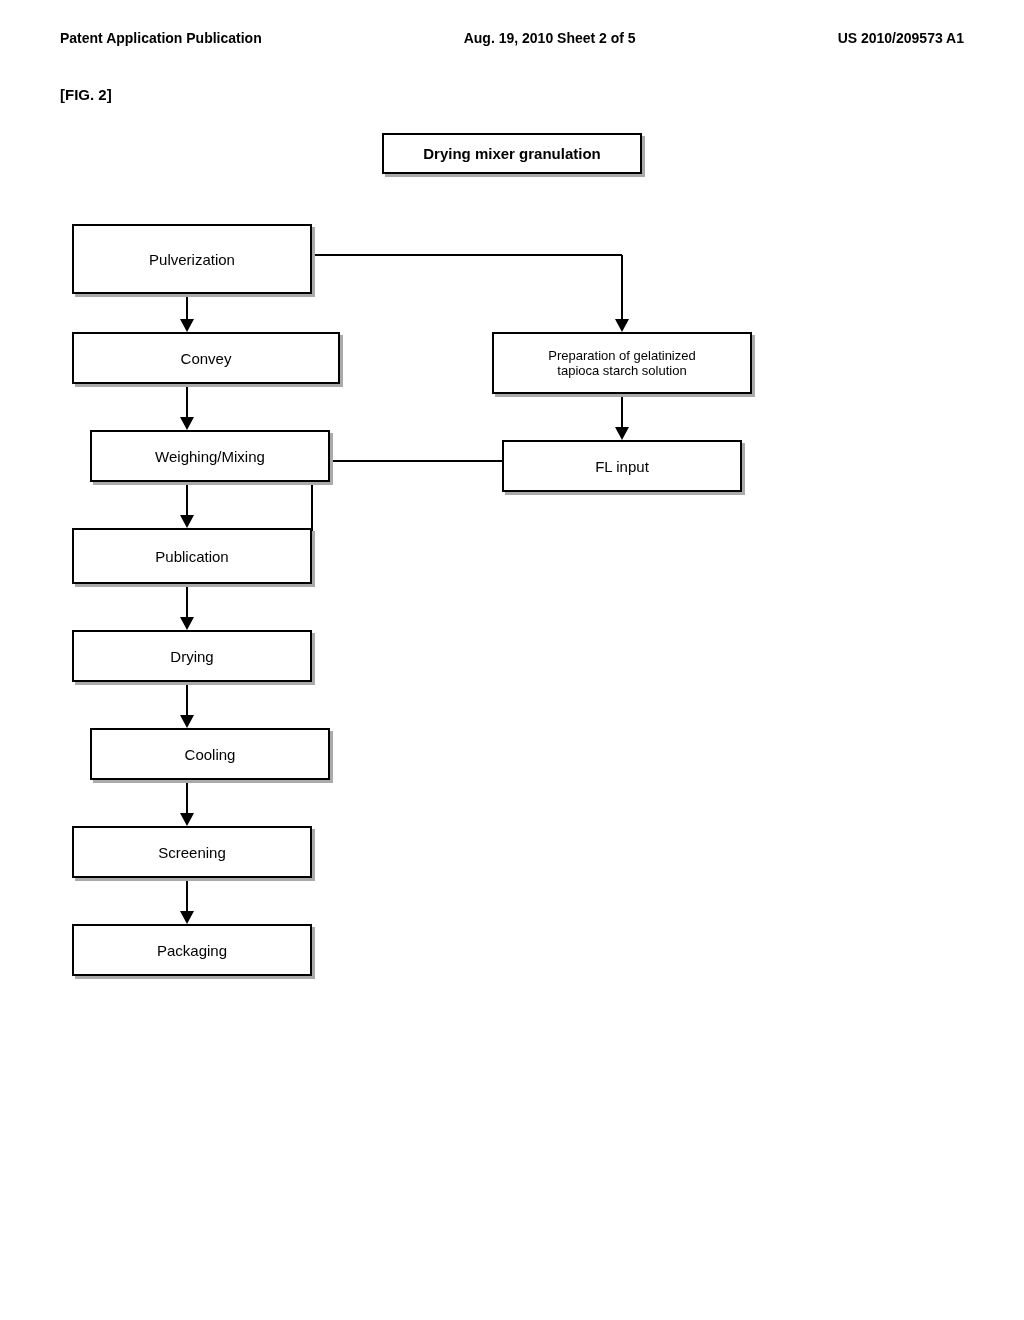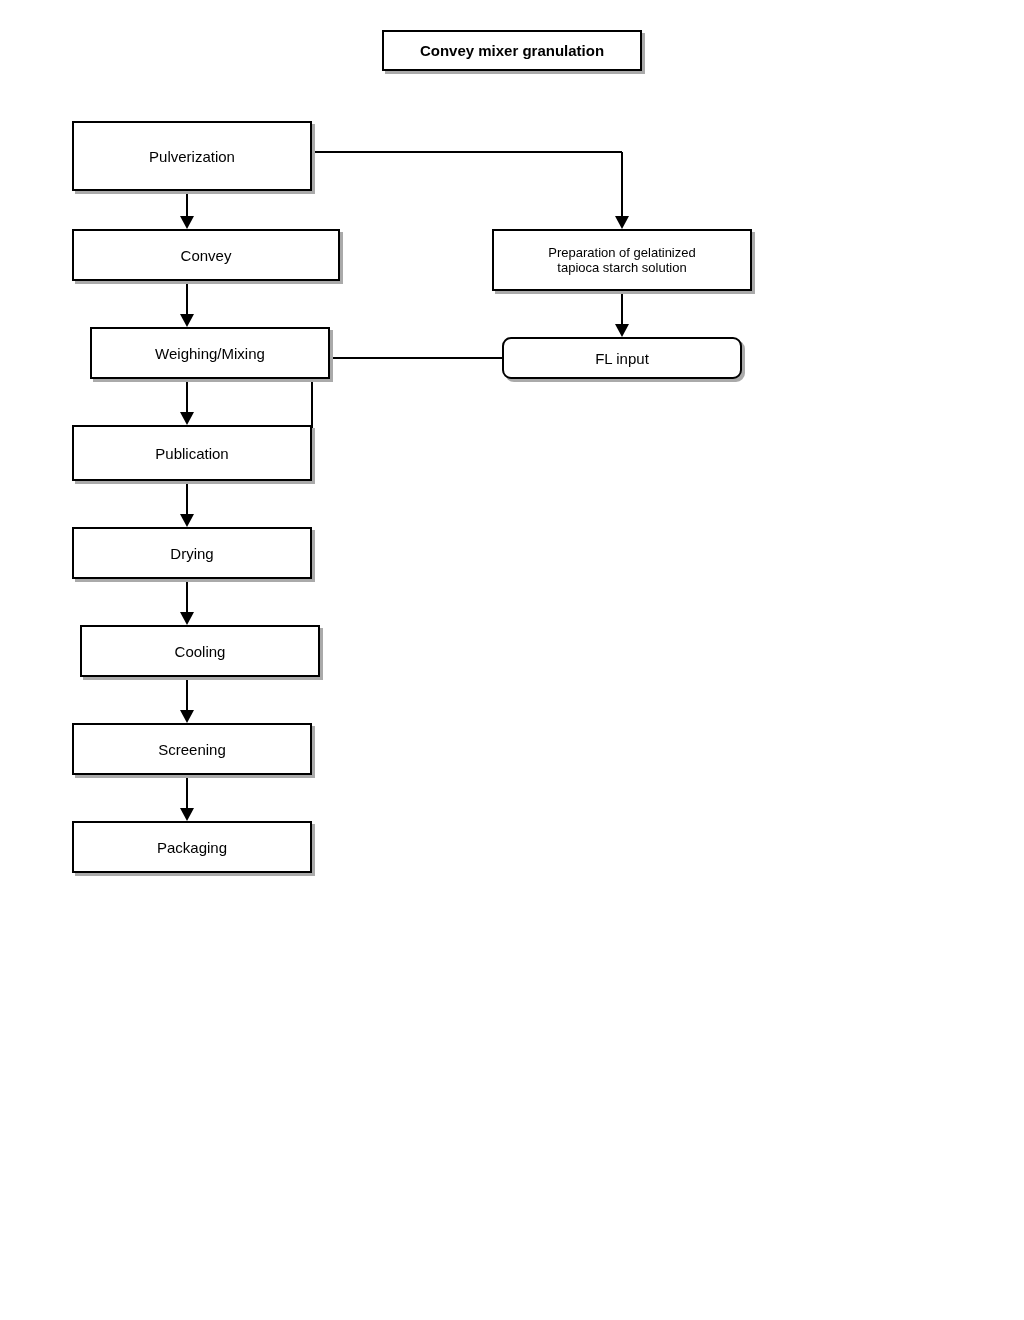--- a/index.html
+++ b/index.html
@@ -57,24 +57,30 @@
       left: 0;
       width: 100%;
       height: 100%;
       pointer-events: none;
     }
   </style>
 </head>
 <body>
 
 <div class="page">
+  <div class="header">
+    <span>Patent Application Publication</span>
+    <span>Aug. 19, 2010  Sheet 2 of 5</span>
+    <span>US 2010/209573 A1</span>
+  </div>
 
+  <div class="figure-label">[FIG. 2]</div>
 
   <div style="display:flex; justify-content:center; margin-bottom: 50px;">
-    <div class="abs-box" style="position:relative; width:260px; font-weight:bold; font-size:15px; padding:10px 20px;">Convey mixer granulation</div>
+    <div class="abs-box" style="position:relative; width:260px; font-weight:bold; font-size:15px; padding:10px 20px;">Drying mixer granulation</div>
   </div>
 
   <div class="abs-container">
 
     <svg class="lines">
 
       <line x1="125" y1="62" x2="125" y2="98" stroke="#000" stroke-width="2"></line>
       <polygon points="118,95 132,95 125,108" fill="#000"></polygon>
 
       <line x1="125" y1="160" x2="125" y2="196" stroke="#000" stroke-width="2"></line>
@@ -111,25 +117,25 @@
     <div class="abs-box" style="left:10px; top:0; width:240px; height:70px;">Pulverization</div>
 
     <div class="abs-box" style="left:10px; top:108px; width:268px; height:52px;">Convey</div>
 
     <div class="abs-box" style="left:28px; top:206px; width:240px; height:52px;">Weighing/Mixing</div>
 
     <div class="abs-box" style="left:10px; top:304px; width:240px; height:56px;">Publication</div>
 
     <div class="abs-box" style="left:10px; top:406px; width:240px; height:52px;">Drying</div>
 
-    <div class="abs-box" style="left:18px; top:504px; width:240px; height:52px;">Cooling</div>
+    <div class="abs-box" style="left:28px; top:504px; width:240px; height:52px;">Cooling</div>
 
     <div class="abs-box" style="left:10px; top:602px; width:240px; height:52px;">Screening</div>
 
     <div class="abs-box" style="left:10px; top:700px; width:240px; height:52px;">Packaging</div>
 
     <div class="abs-box" style="left:430px; top:108px; width:260px; height:62px; font-size:13px; text-align:center; white-space:pre-line;">Preparation of gelatinized
 tapioca starch solution</div>
 
-    <div class="abs-box" style="left:440px; top:216px; width:240px; height:42px;border-radius:9px;">FL input</div>
+    <div class="abs-box" style="left:440px; top:216px; width:240px; height:52px;">FL input</div>
 
   </div>
 </div>
 
 </body></html>

